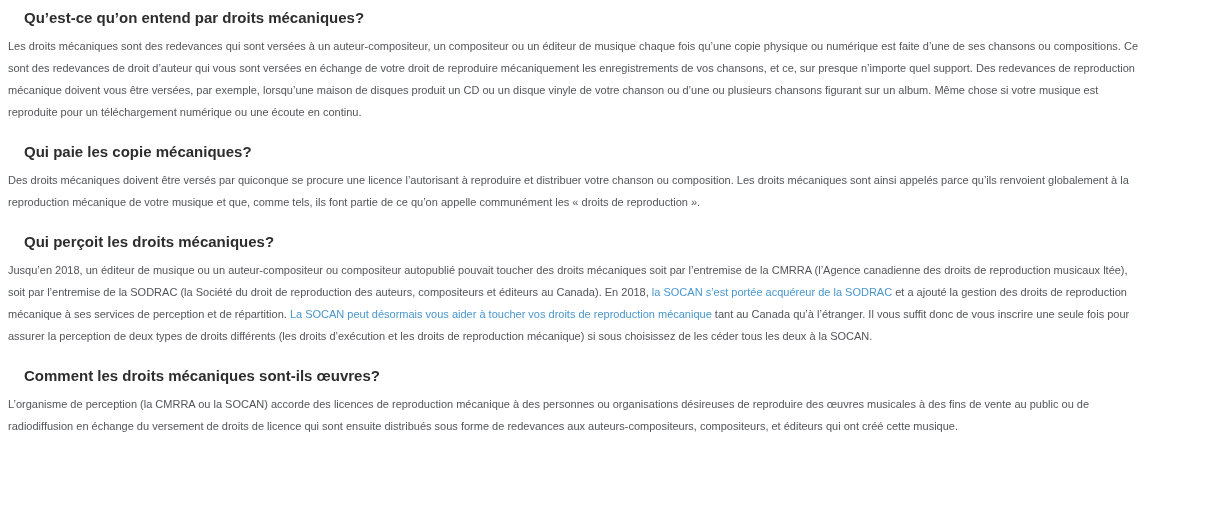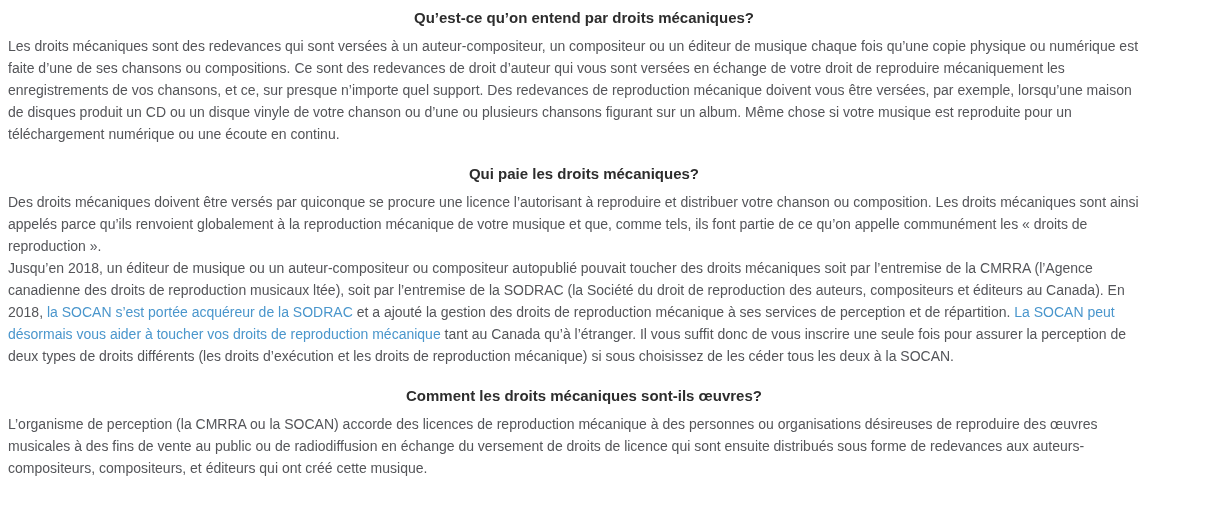--- a/index.html
+++ b/index.html
@@ -23,41 +23,41 @@
   main.faq-content {
     padding: 7px 8px 0 8px;
     width: 1152px;
   }
   h2.faq-heading {
     margin: 18px 0 6px 16px;
     font-size: 15px;
     line-height: 22px;
     font-weight: bold;
     color: var(--heading-color);
-    text-align: center;
   }
   h2.faq-heading:first-child {
     margin-top: 0;
   }
   p.faq-paragraph {
     margin: 0;
-    font-size: 14px;
+    font-size: 11px;
     line-height: 22px;
     color: var(--body-color);
   }
   a.inline-link {
     color: var(--link-color);
     text-decoration: none;
     cursor: pointer;
   }
 </style>
 </head>
 <body>
 
 <main class="faq-content">
     <h2 class="faq-heading">Qu’est-ce qu’on entend par droits mécaniques?</h2>
     <p class="faq-paragraph"><span>Les droits mécaniques sont des redevances qui sont versées à un auteur-compositeur, un compositeur ou un éditeur de musique chaque fois qu’une copie physique ou numérique est faite d’une de ses chansons ou compositions. Ce sont des redevances de droit d’auteur qui vous sont versées en échange de votre droit de reproduire mécaniquement les enregistrements de vos chansons, et ce, sur presque n’importe quel support. Des redevances de reproduction mécanique doivent vous être versées, par exemple, lorsqu’une maison de disques produit un CD ou un disque vinyle de votre chanson ou d’une ou plusieurs chansons figurant sur un album. Même chose si votre musique est reproduite pour un téléchargement numérique ou une écoute en continu.</span></p>
-    <h2 class="faq-heading">Qui paie les droits mécaniques?</h2>
+    <h2 class="faq-heading">Qui paie les copie mécaniques?</h2>
     <p class="faq-paragraph"><span>Des droits mécaniques doivent être versés par quiconque se procure une licence l’autorisant à reproduire et distribuer votre chanson ou composition. Les droits mécaniques sont ainsi appelés parce qu’ils renvoient globalement à la reproduction mécanique de votre musique et que, comme tels, ils font partie de ce qu’on appelle communément les « droits de reproduction ».</span></p>
+    <h2 class="faq-heading">Qui perçoit les droits mécaniques?</h2>
     <p class="faq-paragraph"><span>Jusqu’en 2018, un éditeur de musique ou un auteur-compositeur ou compositeur autopublié pouvait toucher des droits mécaniques soit par l’entremise de la CMRRA (l’Agence canadienne des droits de reproduction musicaux ltée), soit par l’entremise de la SODRAC (la Société du droit de reproduction des auteurs, compositeurs et éditeurs au Canada). En 2018, </span><a href="#" class="inline-link">la SOCAN s’est portée acquéreur de la SODRAC</a><span> et a ajouté la gestion des droits de reproduction mécanique à ses services de perception et de répartition. </span><a href="#" class="inline-link">La SOCAN peut désormais vous aider à toucher vos droits de reproduction mécanique</a><span> tant au Canada qu’à l’étranger. Il vous suffit donc de vous inscrire une seule fois pour assurer la perception de deux types de droits différents (les droits d’exécution et les droits de reproduction mécanique) si sous choisissez de les céder tous les deux à la SOCAN.</span></p>
     <h2 class="faq-heading">Comment les droits mécaniques sont-ils œuvres?</h2>
     <p class="faq-paragraph"><span>L’organisme de perception (la CMRRA ou la SOCAN) accorde des licences de reproduction mécanique à des personnes ou organisations désireuses de reproduire des œuvres musicales à des fins de vente au public ou de radiodiffusion en échange du versement de droits de licence qui sont ensuite distribués sous forme de redevances aux auteurs-compositeurs, compositeurs, et éditeurs qui ont créé cette musique.</span></p>
   </main>
 
 </body></html>

